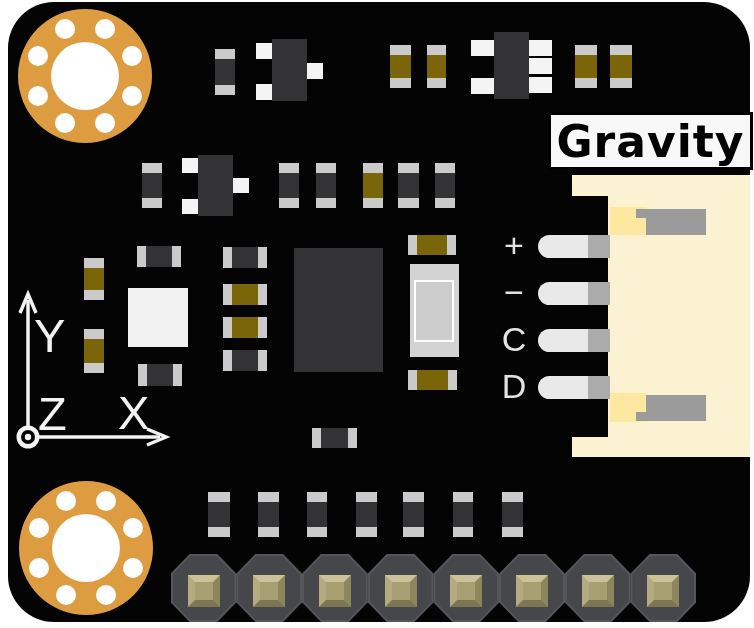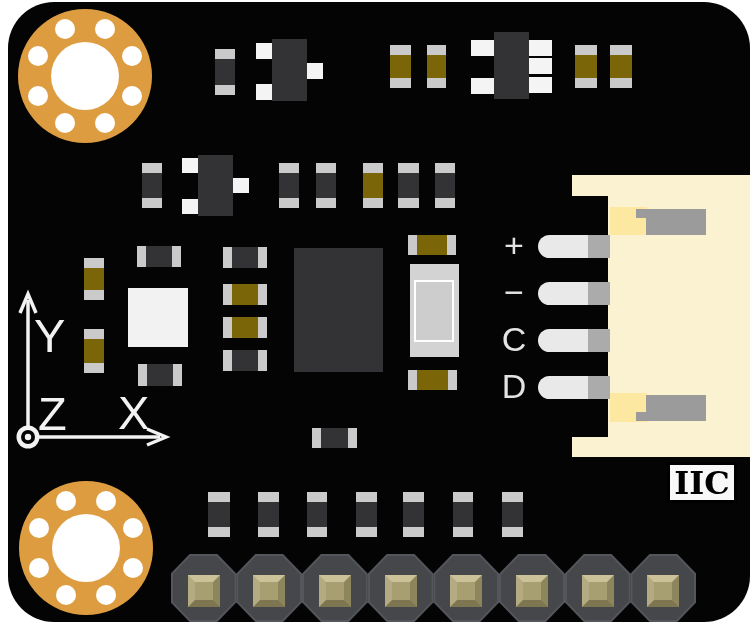--- a/index.html
+++ b/index.html
@@ -79,22 +79,22 @@
     <line x1="20" y1="157" x2="152" y2="157" stroke="#F2F2F2" stroke-width="3.5"></line>
     <polyline points="139,149 158,157 139,165" fill="none" stroke="#F2F2F2" stroke-width="3.5"></polyline>
     <circle cx="20" cy="157" r="11.5" fill="#F2F2F2"></circle>
     <circle cx="20" cy="157" r="7" fill="#040404"></circle>
     <circle cx="20" cy="157" r="3.2" fill="#F2F2F2"></circle>
     <text class="axis-text" x="26" y="72">Y</text>
     <text class="axis-text" x="30" y="150">Z</text>
     <text class="axis-text" x="110" y="149">X</text>
   </svg>
 
-  <div class="abs label-box iic">
-    <span>IIC</span>
+  <div class="abs label-box gravity">
+    <span>Gravity</span>
   </div>
 
 <div class="abs hole" style="left: 18px; top: 9px; width: 134px; height: 134px;">
       <div class="abs hole-center" style="left: 33px; top: 33px; width: 68px; height: 68px;"></div>
       <div class="abs hole-sat" style="left: 76.5169px; top: 9.88214px; width: 20px; height: 20px;"></div>
       <div class="abs hole-sat" style="left: 104.118px; top: 37.4831px; width: 20px; height: 20px;"></div>
       <div class="abs hole-sat" style="left: 104.118px; top: 76.5169px; width: 20px; height: 20px;"></div>
       <div class="abs hole-sat" style="left: 76.5169px; top: 104.118px; width: 20px; height: 20px;"></div>
       <div class="abs hole-sat" style="left: 37.4831px; top: 104.118px; width: 20px; height: 20px;"></div>
       <div class="abs hole-sat" style="left: 9.88214px; top: 76.5169px; width: 20px; height: 20px;"></div>

